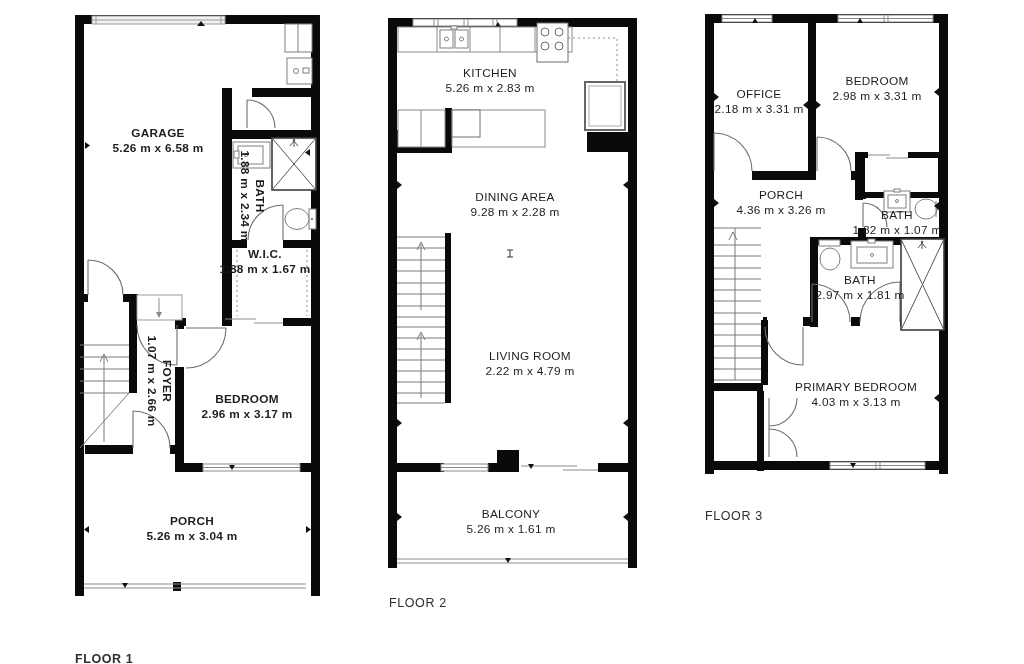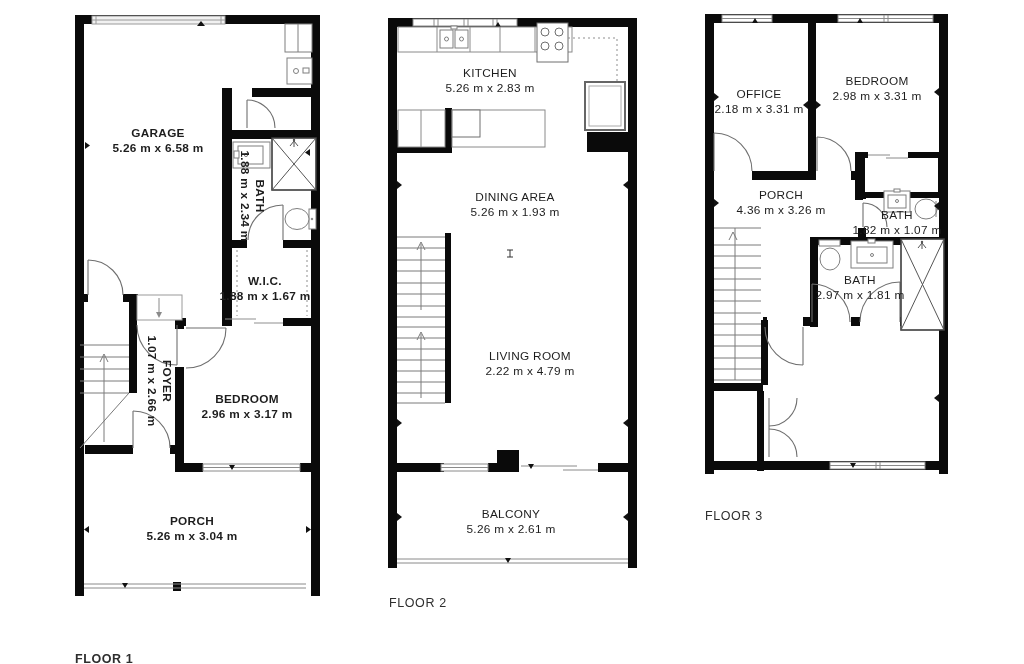--- a/index.html
+++ b/index.html
@@ -143,21 +143,21 @@
     </svg>
 
     <div class="room-label" style="left:88px;top:130px">
       <div>GARAGE</div>
       <div>5.26 m x 6.58 m</div>
     </div>
     <div class="room-label rot" style="left:182px;top:186px">
       <div>BATH</div>
       <div>1.88 m x 2.34 m</div>
     </div>
-    <div class="room-label" style="left:195px;top:278px">
+    <div class="room-label" style="left:195px;top:251px">
       <div>W.I.C.</div>
       <div>1.88 m x 1.67 m</div>
     </div>
     <div class="room-label rot" style="left:89px;top:371px">
       <div>FOYER</div>
       <div>1.07 m x 2.66 m</div>
     </div>
     <div class="room-label" style="left:177px;top:396px">
       <div>BEDROOM</div>
       <div>2.96 m x 3.17 m</div>
@@ -283,29 +283,29 @@
         <path d="M243,503 L238,507 L243,511 Z"></path>
       </g>
     </svg>
 
     <div class="room-label" style="left:105px;top:70px">
       <div>KITCHEN</div>
       <div>5.26 m x 2.83 m</div>
     </div>
     <div class="room-label" style="left:130px;top:194px">
       <div>DINING AREA</div>
-      <div>5.26 m x 1.93 m</div>
+      <div>9.28 m x 2.28 m</div>
     </div>
     <div class="room-label" style="left:145px;top:353px">
       <div>LIVING ROOM</div>
       <div>2.22 m x 4.79 m</div>
     </div>
     <div class="room-label" style="left:126px;top:511px">
       <div>BALCONY</div>
-      <div>5.26 m x 2.61 m</div>
+      <div>5.26 m x 1.61 m</div>
     </div>
     <div class="floor-caption" style="left:4px;top:586px">FLOOR 2</div>
   </section>
 
   <section class="plan plan3">
     <svg width="256" height="524" viewBox="0 0 256 524">
       <g fill="#0a0a0a">
         <rect x="5" y="4" width="243" height="9"></rect>
         <rect x="5" y="4" width="9" height="460"></rect>
         <rect x="239" y="4" width="9" height="460"></rect>
@@ -446,16 +446,20 @@
       <div>4.36 m x 3.26 m</div>
     </div>
     <div class="room-label" style="left:197px;top:212px">
       <div>BATH</div>
       <div>1.82 m x 1.07 m</div>
     </div>
     <div class="room-label" style="left:160px;top:277px">
       <div>BATH</div>
       <div>2.97 m x 1.81 m</div>
     </div>
+    <div class="room-label" style="left:156px;top:384px">
+      <div>PRIMARY BEDROOM</div>
+      <div>4.03 m x 3.13 m</div>
+    </div>
     <div class="floor-caption" style="left:5px;top:499px">FLOOR 3</div>
   </section>
 
 </div>
 
 </body></html>

